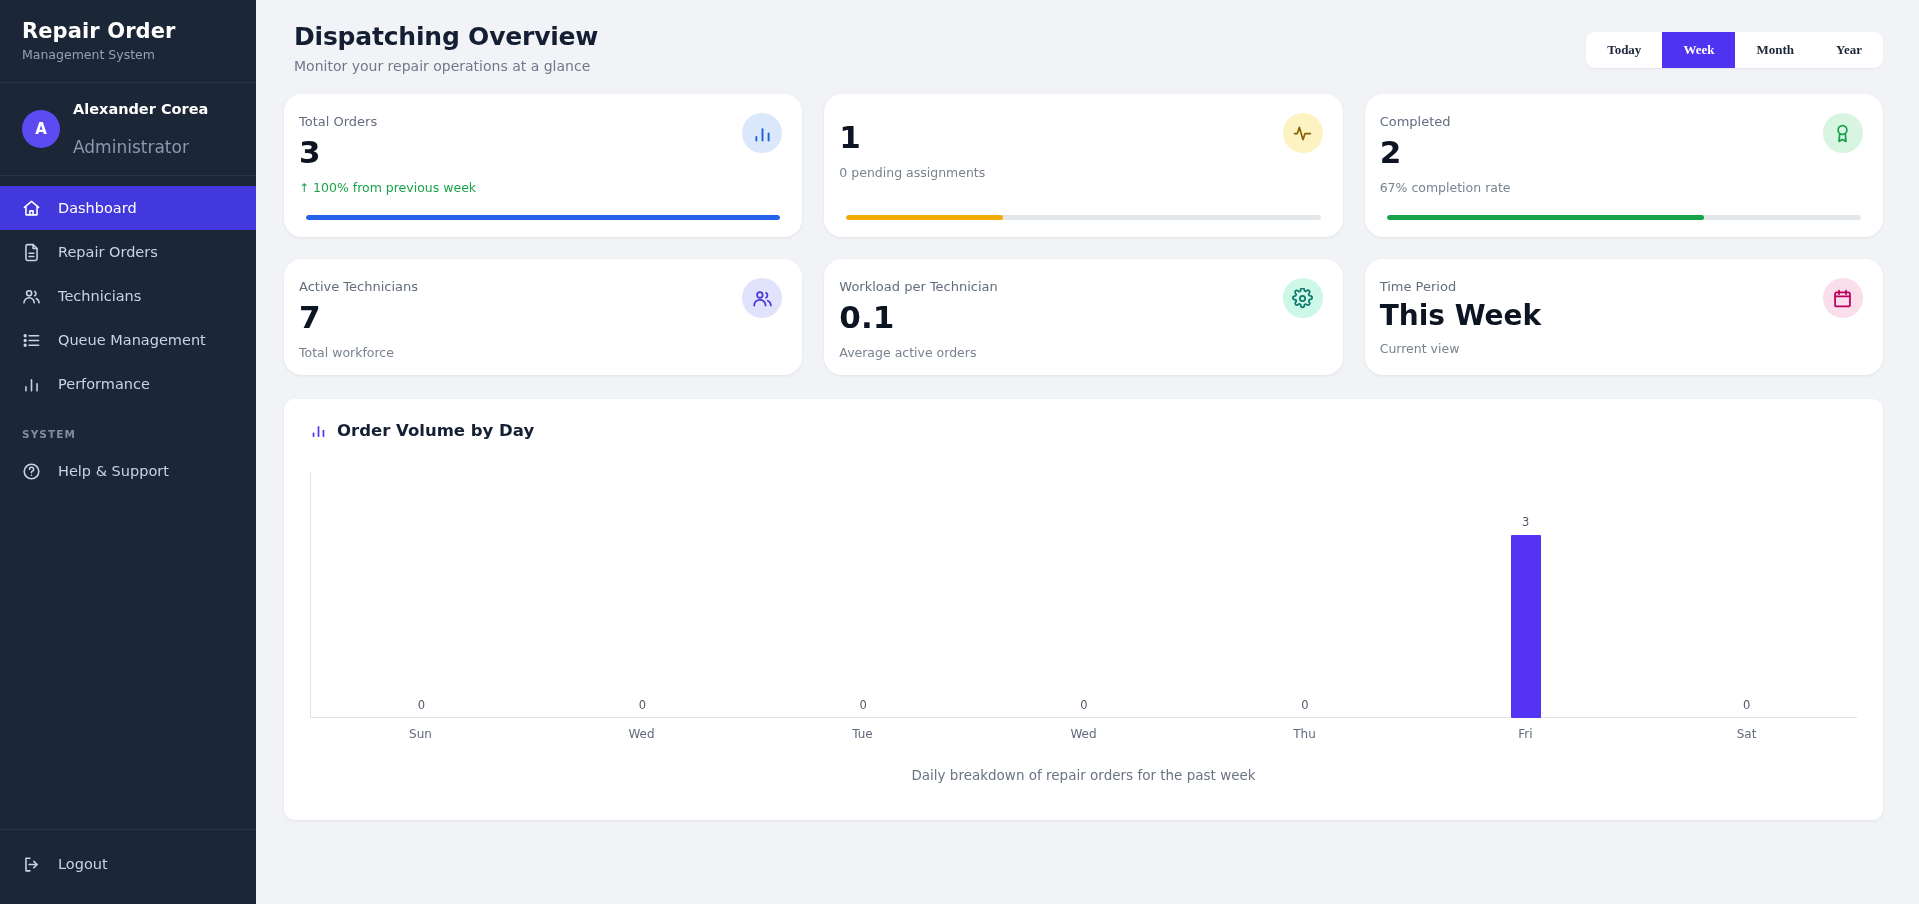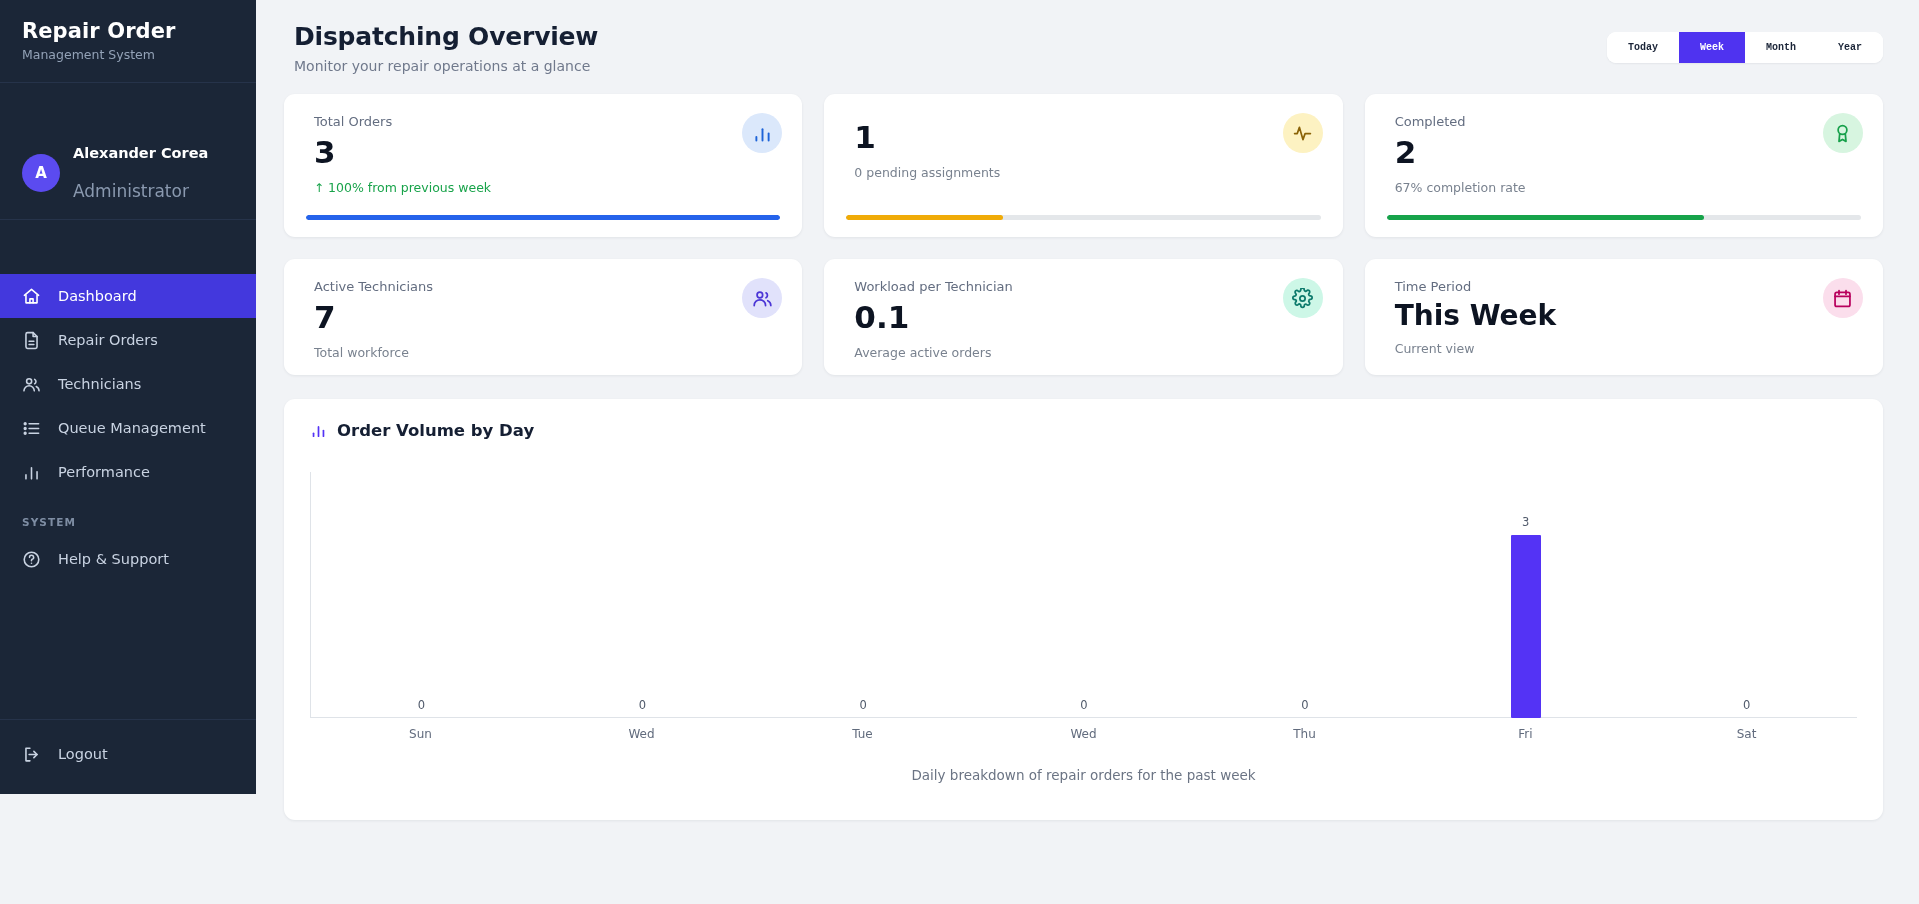--- a/index.html
+++ b/index.html
@@ -6,25 +6,24 @@
   html, body {
     width: 1919px; height: 904px;
     font-family: "DejaVu Sans", "Liberation Sans", sans-serif;
     background: #f1f3f6;
     overflow: hidden;
   }
   .app { display: flex; width: 1919px; height: 904px; }
 
   
   .sidebar {
-    width: 256px; height: 794px;
+    width: 256px; height: 904px;
     background: #1b2637;
     display: flex; flex-direction: column;
     flex: 0 0 256px;
-    gap: 44px;
   }
   .brand {
     padding: 18px 22px 20px 22px;
     border-bottom: 1px solid #26334a;
   }
   .brand-title {
     color: #ffffff; font-size: 21px; font-weight: bold;
     letter-spacing: .1px; line-height: 1.25;
   }
   .brand-sub {
@@ -72,36 +71,36 @@
   }
   .page-title { font-size: 25px; font-weight: bold; color: #151f33; letter-spacing: -.2px; }
   .page-sub { font-size: 14px; color: #70798c; margin-top: 7px; }
 
   .segmented {
     display: flex; background: #ffffff; border-radius: 9px;
     overflow: hidden; box-shadow: 0 1px 2px rgba(16,24,40,.06);
     margin-top: 10px;
   }
   .seg-btn {
-    padding: 10px 21px; font-size: 10px; color: #1b2538;
+    padding: 10px 21px; font-size: 13px; color: #1b2538;
     font-weight: bold; cursor: pointer; background: #fff;
-    border: none; font-family: Liberation Mono, monospace;
+    border: none; font-family: Liberation Serif, serif;
   }
   .seg-btn.active { background: #4f33f0; color: #ffffff; }
 
   .cards {
     display: grid;
     grid-template-columns: repeat(3, 1fr);
     gap: 22px;
     padding: 20px 36px 0 28px;
   }
   .card {
-    background: #ffffff; border-radius: 11px;
+    background: #ffffff; border-radius: 18px;
     box-shadow: 0 1px 3px rgba(16,24,40,.07);
-    padding: 20px 22px 0 30px;
+    padding: 20px 22px 0 15px;
     position: relative;
     height: 143px;
     overflow: hidden;
   }
   .card.short { height: 116px; padding-bottom: 18px; }
   .card-label { font-size: 13px; color: #636d80; }
   .card-value { font-size: 31px; font-weight: bold; color: #0d1422; margin-top: 6px; line-height: 1.12; }
   .card-value.text { font-size: 28px; }
   .card-note { font-size: 12.5px; color: #79828f; margin-top: 10px; }
   .card-note.up { color: #18a34a; }

